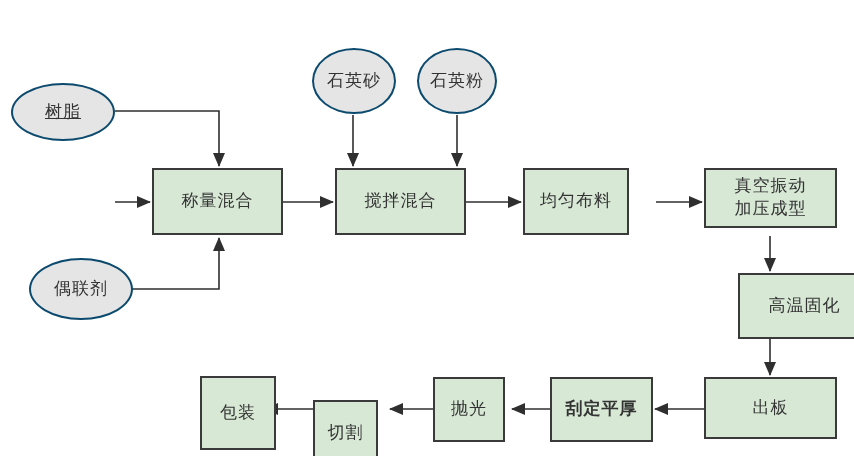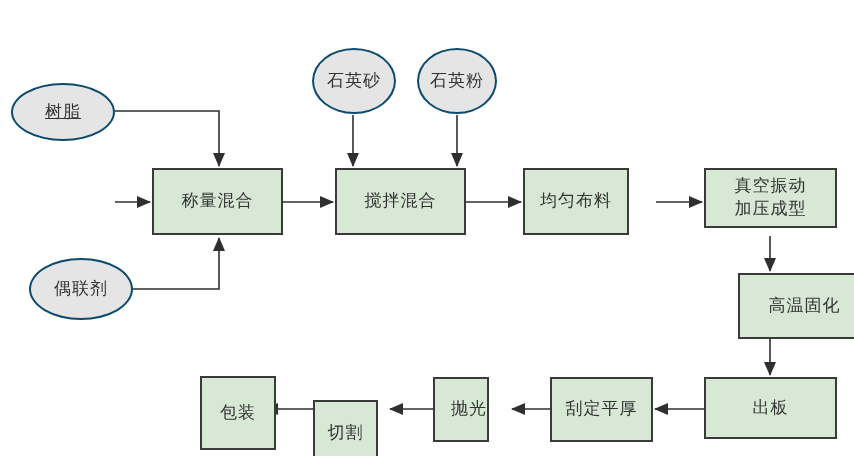--- a/index.html
+++ b/index.html
@@ -55,22 +55,22 @@
   #n-quartz-powder  { left: 417px; top: 48px;  width: 80px;  height: 66px; }
   
   #n-weigh-mix      { left: 152px; top: 168px; width: 131px; height: 67px; }
   #n-stir-mix       { left: 335px; top: 168px; width: 131px; height: 67px; }
   #n-spread         { left: 523px; top: 168px; width: 106px; height: 67px; }
   #n-vacuum-press   { left: 704px; top: 168px; width: 133px; height: 60px; }
   
   #n-cure           { left: 738px; top: 273px; width: 133px; height: 66px; }
   
   #n-board-out      { left: 704px; top: 377px; width: 133px; height: 62px; }
-  #n-thickness      { left: 550px; top: 377px; width: 103px; height: 65px; }
-  #n-polish         { left: 433px; top: 377px; width: 56px;  height: 65px; justify-content: flex-end; }
+  #n-thickness      { left: 550px; top: 377px; width: 103px; height: 65px; font-weight: bold; }
+  #n-polish         { left: 433px; top: 377px; width: 72px;  height: 65px; }
   #n-cut            { left: 313px; top: 400px; width: 65px;  height: 67px; }
   #n-pack           { left: 187px; top: 376px; width: 76px;  height: 74px; margin-left: 13px; }
 </style>
 </head>
 <body>
 
 <div class="canvas">
 
   <svg class="edges-svg" viewBox="0 0 854 456" xmlns="http://www.w3.org/2000/svg">
     <defs>

